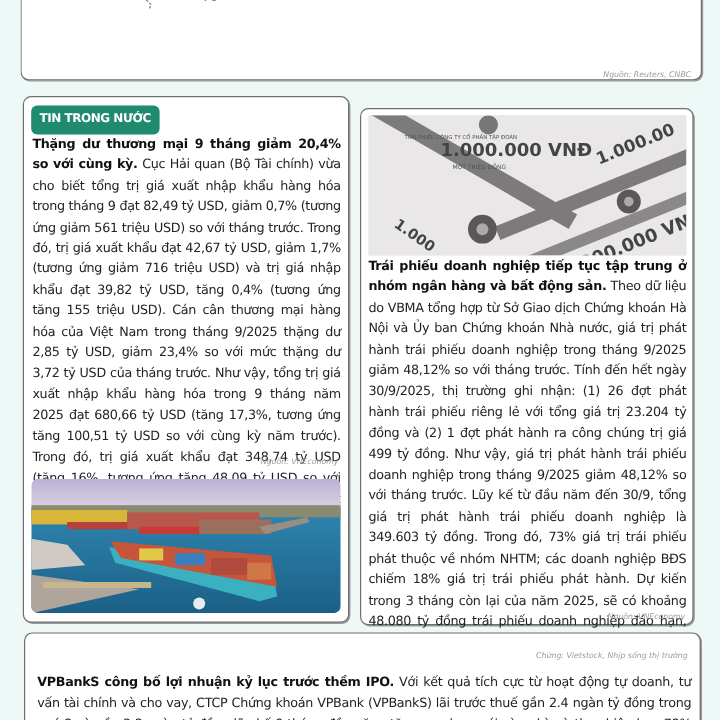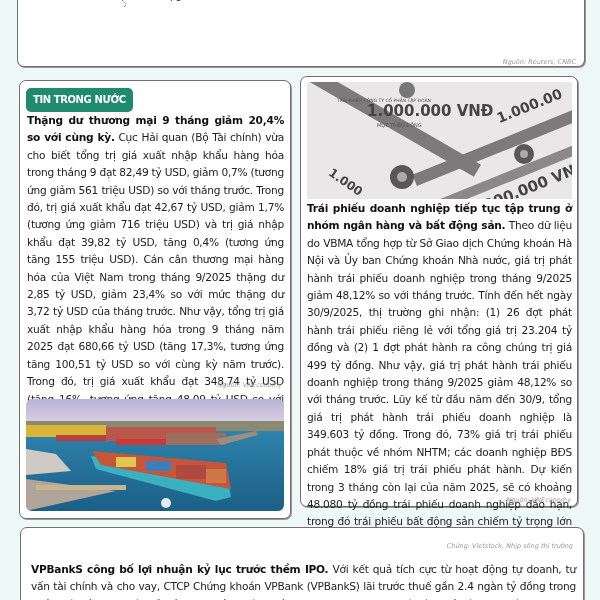--- a/index.html
+++ b/index.html
@@ -33,21 +33,21 @@
   #world-map { position:absolute; left:20px; top:-20px; width:90px; height:60px; }
   #top-text { position:absolute; left:116px; top:-10px; width:382px; }
   #top-src { position:absolute; right:8px; top:78px;text-align:center; }
   
   #left-box { left:19px; top:80px; width:272px; height:439px; }
   #left-box .badge { position:absolute; left:6px; top:7px; }
   #left-text { position:absolute; left:7px; top:31px; width:257px; }
   #left-src { position:absolute; right:8px; top:300px; }
   #port-img { position:absolute; left:6px; top:318px; width:258px; height:112px; border-radius:6px; overflow:hidden; }
   
-  #right-box { left:300px; top:76px; width:278px; height:431px; }
+  #right-box { left:300px; top:90px; width:278px; height:431px; }
   #bond-img { position:absolute; left:6px; top:5px; width:265px; height:117px; overflow:hidden; background:#e8e6e6; }
   #right-text { position:absolute; left:6px; top:123px; width:265px; }
   #right-src { position:absolute; right:6px; top:419px; }
   
   #bottom-box { left:20px; top:527px; width:564px; height:90px; }
   #bottom-box .badge { position:absolute; left:10px; top:6px; }
   #bottom-src { position:absolute; right:10px; top:14px; }
   #bottom-text { position:absolute; left:10px; top:33px; width:545px; }
 </style>
 </head>

